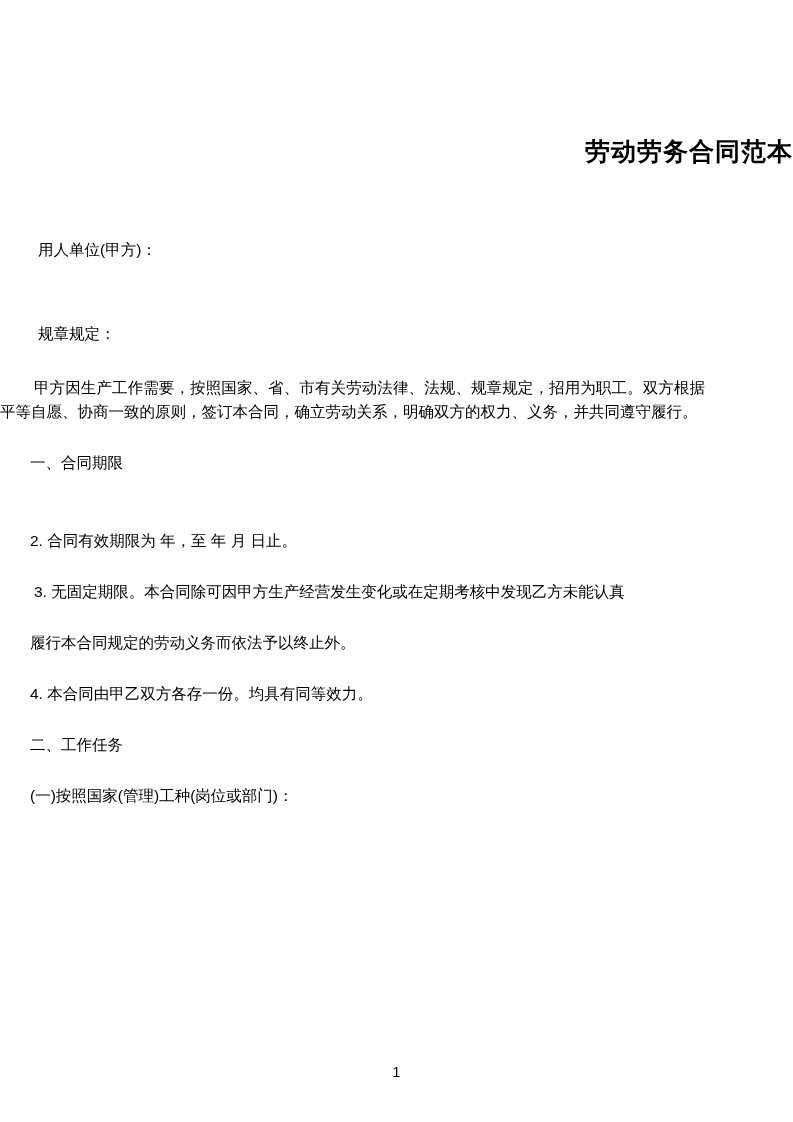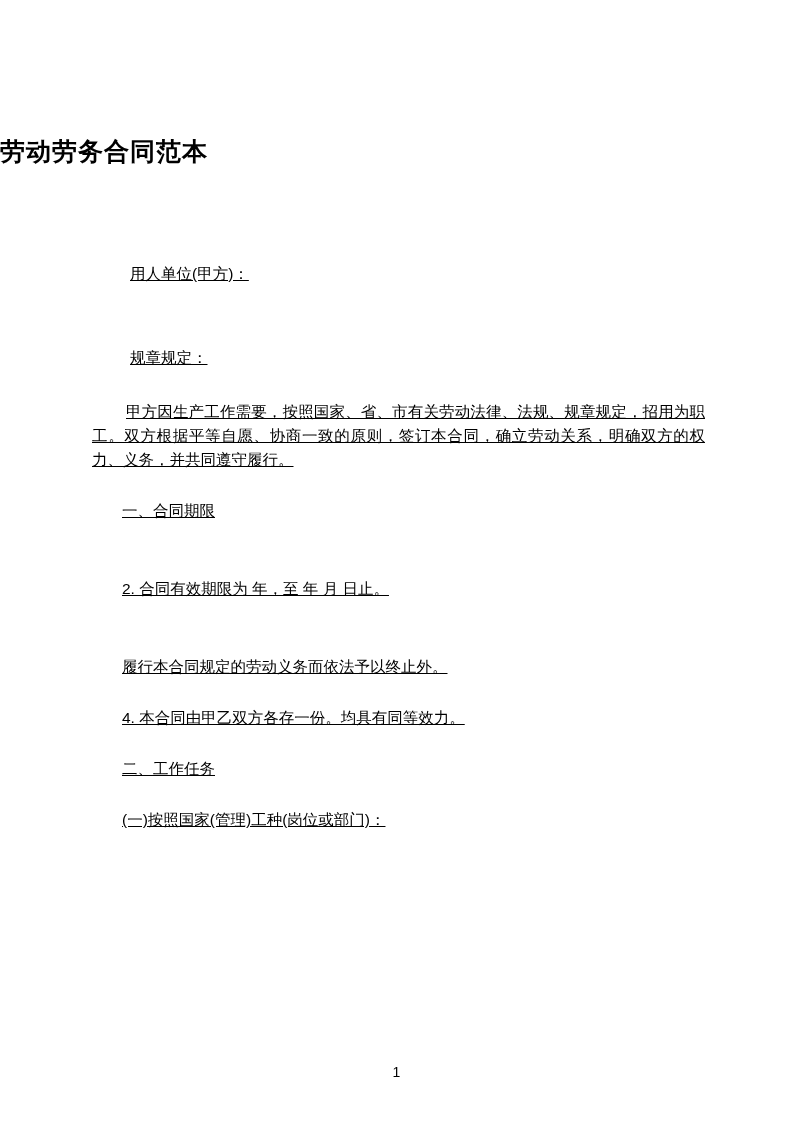--- a/index.html
+++ b/index.html
@@ -16,33 +16,31 @@
     overflow: hidden;
   }
   .page {
     box-sizing: border-box;
     width: 793px;
     height: 1122px;
     padding: 0;
     position: relative;
   }
   .doc-title {
-    text-align: left;
+    text-align: right;
     font-size: 25px;
     font-weight: bold;
     letter-spacing: 1px;
     margin: 0;
     padding-top: 136px;
     line-height: 1.2;
   }
   .body-block {
-    margin-top: 96px;
-    padding-left: 92px;
+    margin-top: 72px;
     padding-right: 88px;
-    text-decoration: underline;
   }
   p.para {
     margin: 0 0 0 0;
     font-size: 15.5px;
     line-height: 1.55;
     text-align: justify;
     text-justify: inter-ideograph;
   }
   .sp-lg { height: 30px; }
   .sp-md { height: 27px; }
@@ -85,20 +83,21 @@
     <div class="sp-md"></div>
 
     <p class="para indent-2">一、合同期限</p>
     <div class="sp-md"></div>
 
     <div class="sp-md"></div>
 
     <p class="para indent-2">2. 合同有效期限为 年，至 年 月 日止。</p>
     <div class="sp-md"></div>
 
+    <p class="para flow flow-first">3. 无固定期限。本合同除可因甲方生产经营发生变化或在定期考核中发现乙方未能认真</p>
     <div class="sp-md"></div>
 
     <p class="para indent-2">履行本合同规定的劳动义务而依法予以终止外。</p>
     <div class="sp-md"></div>
 
     <p class="para indent-2">4. 本合同由甲乙双方各存一份。均具有同等效力。</p>
     <div class="sp-md"></div>
 
     <p class="para indent-2">二、工作任务</p>
     <div class="sp-md"></div>

